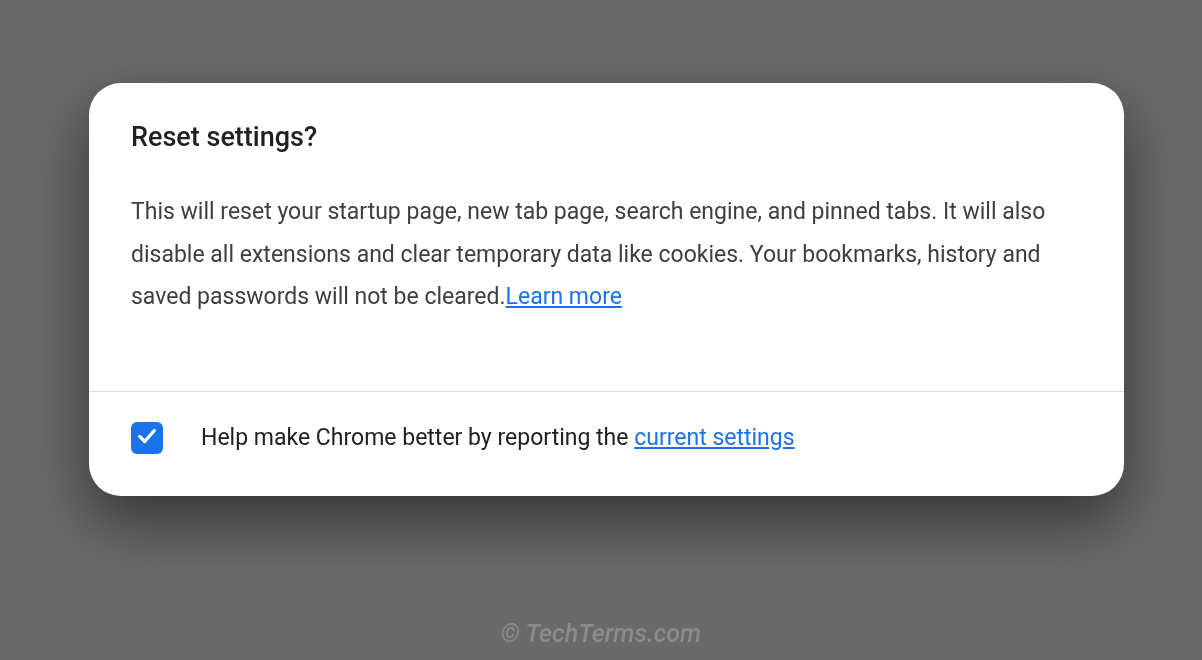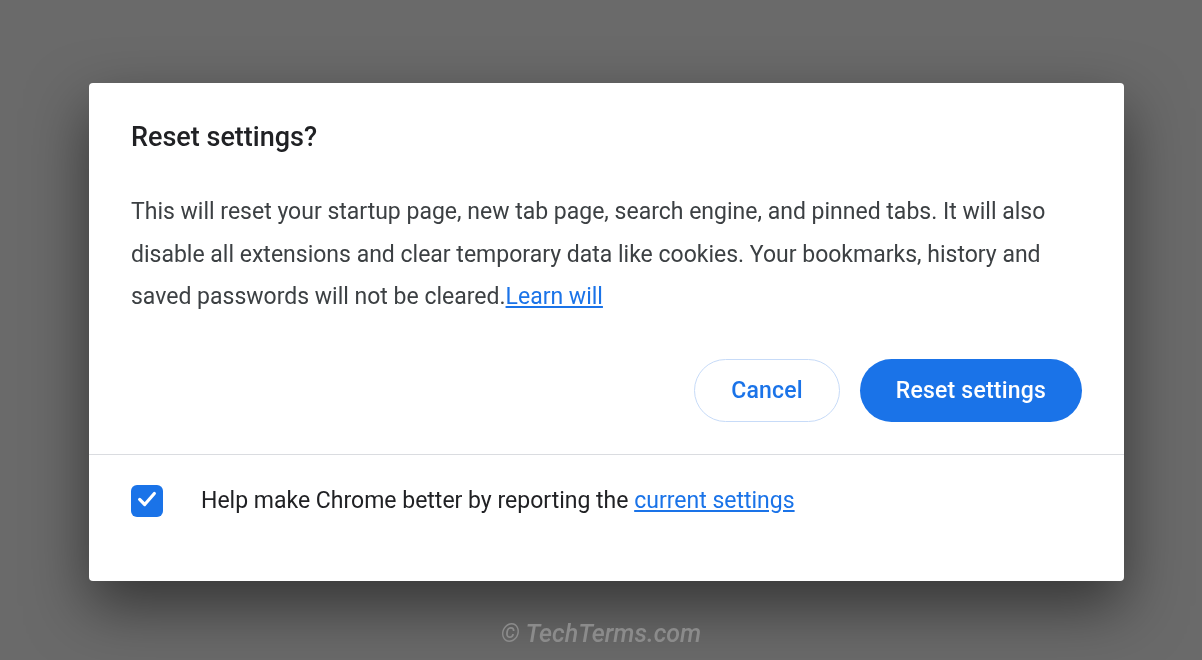--- a/index.html
+++ b/index.html
@@ -16,21 +16,21 @@
       position: relative;
       overflow: hidden;
     }
 
     .dialog {
       position: absolute;
       left: 89px;
       top: 83px;
       width: 1035px;
       background: #ffffff;
-      border-radius: 4px;
+      border-radius: 32px;
       box-shadow: 0 25px 60px rgba(0,0,0,0.5);
     }
 
     .dialog-content {
       padding: 38px 42px 32px 42px;
     }
 
     .dialog-title {
       font-size: 27px;
       font-weight: 500;
@@ -79,21 +79,21 @@
       color: #ffffff;
       border: none;
     }
 
     .divider {
       border: none;
       border-top: 1px solid #dadce0;
     }
 
     .dialog-footer {
-      padding: 30px 42px 64px 42px;
+      padding: 30px 42px 42px 42px;
       display: flex;
       align-items: center;
       gap: 38px;
     }
 
     .checkbox {
       width: 32px;
       height: 32px;
       background: #1a73e8;
       border-radius: 6px;
@@ -131,26 +131,22 @@
       font-style: italic;
     }
   </style>
 </head>
 <body>
 
 <div class="dialog">
   <div class="dialog-content">
     <h2 class="dialog-title">Reset settings?</h2>
     <p class="dialog-description">
-      <span>This will reset your startup page, new tab page, search engine, and pinned tabs. It will also disable all extensions and clear temporary data like cookies. Your bookmarks, history and saved passwords will not be cleared.</span><a class="learn-more-link">Learn will</a>
+      <span>This will reset your startup page, new tab page, search engine, and pinned tabs. It will also disable all extensions and clear temporary data like cookies. Your bookmarks, history and saved passwords will not be cleared.</span><a class="learn-more-link">Learn more</a>
     </p>
-    <div class="dialog-actions">
-      <button class="btn btn-secondary">Cancel</button>
-      <button class="btn btn-primary">Reset settings</button>
-    </div>
   </div>
   <hr class="divider">
   <div class="dialog-footer">
     <div class="checkbox">
       <span>
         <svg viewBox="0 0 24 24" fill="none" stroke="#ffffff" stroke-width="3.5" stroke-linecap="round" stroke-linejoin="round">
           <polyline points="4 12.5 9.5 18 20 6"></polyline>
         </svg>
       </span>
     </div>

